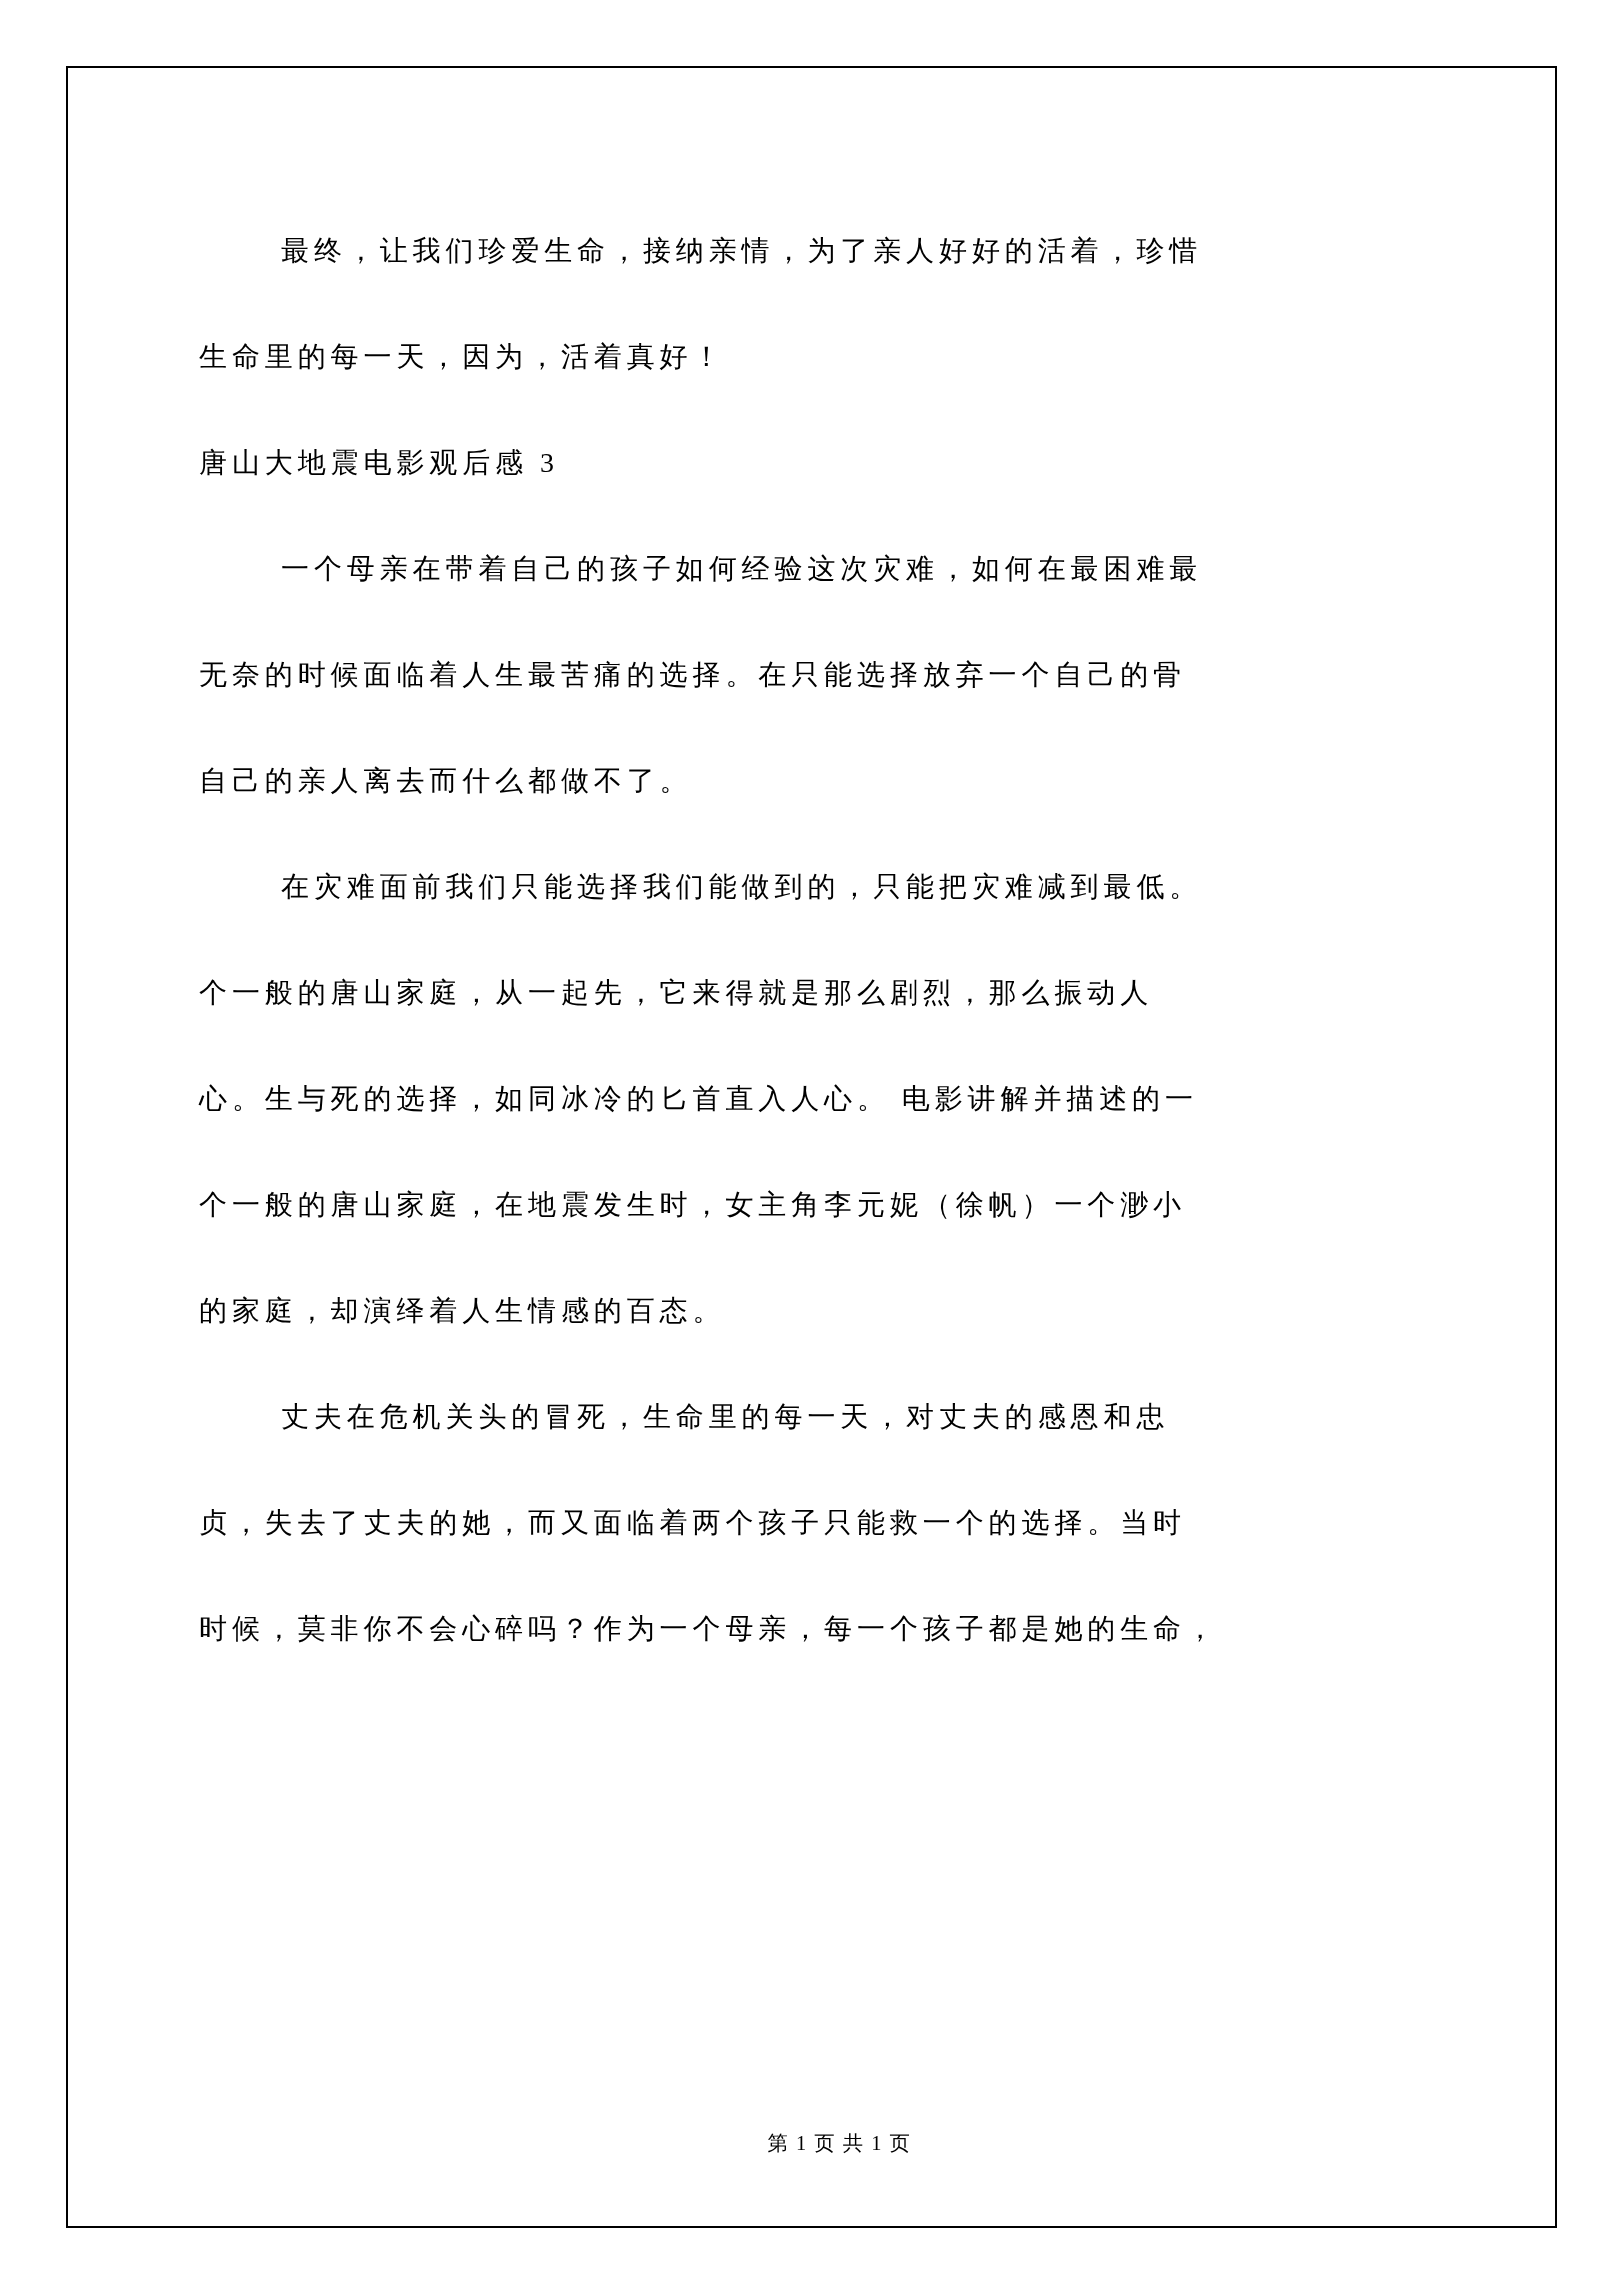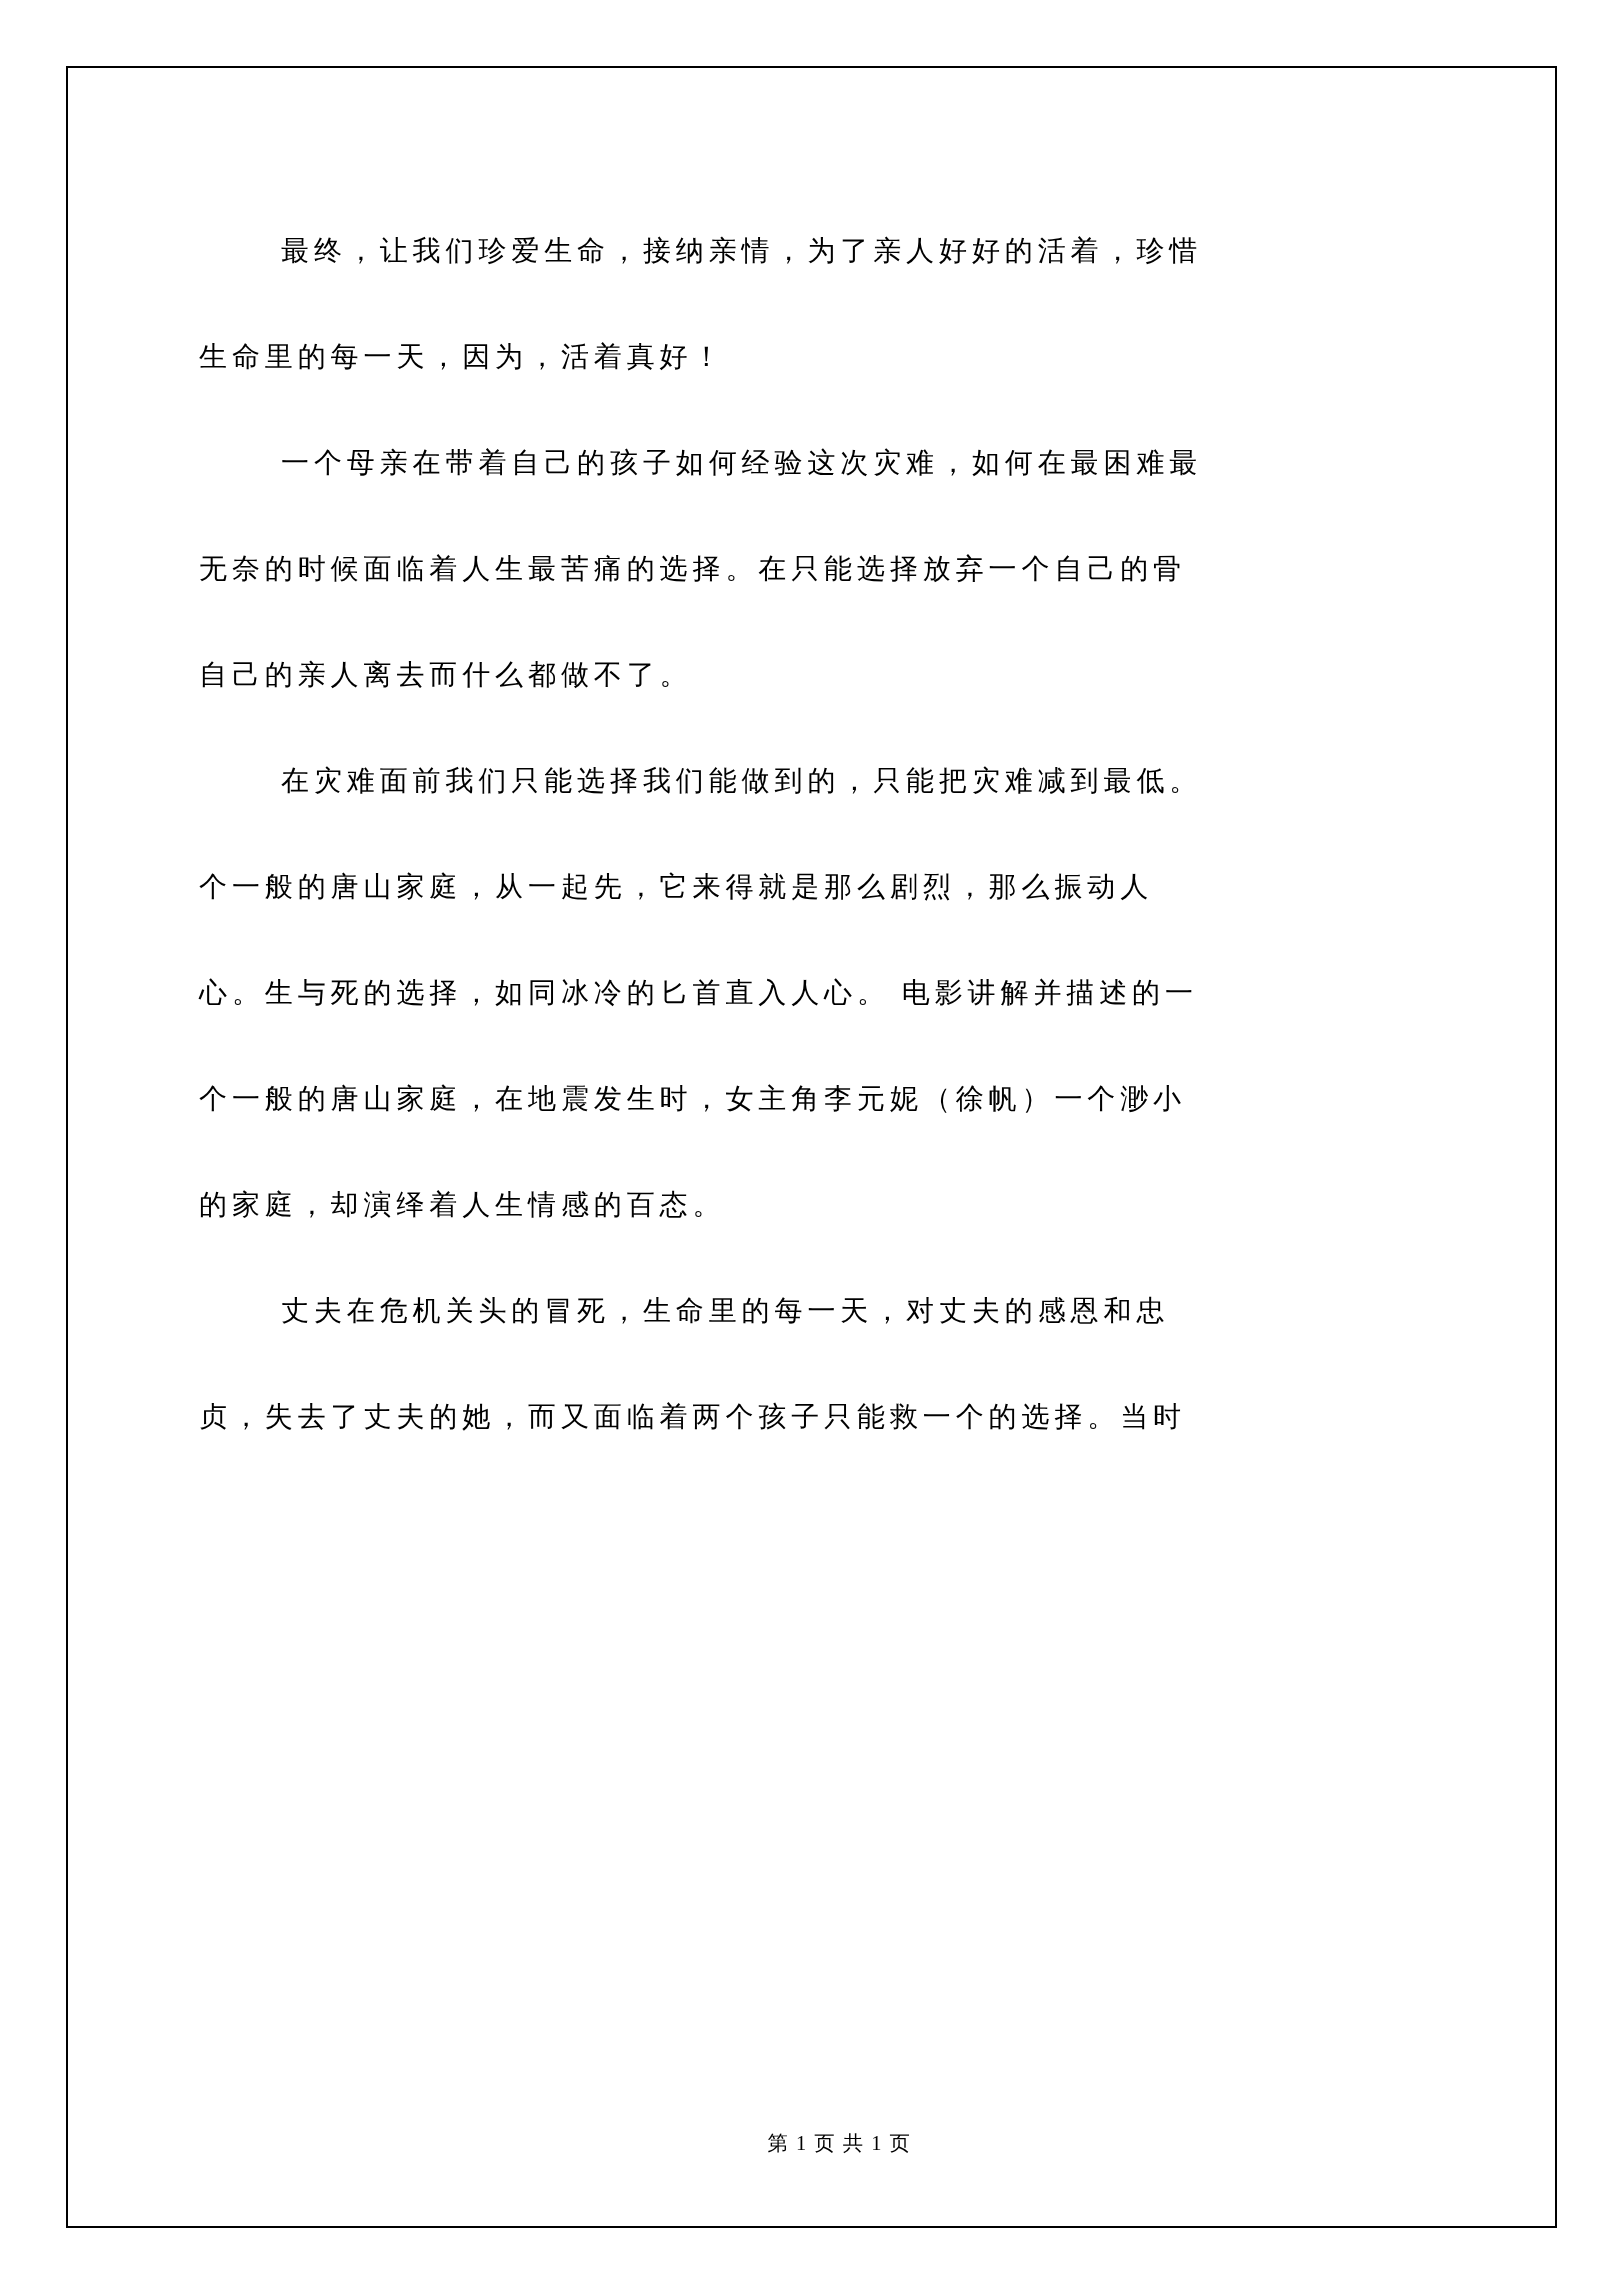--- a/index.html
+++ b/index.html
@@ -55,28 +55,30 @@
   }
 </style>
 </head>
 <body>
 
 <div class="page">
   <div class="page-border"></div>
   <div class="text-block">
       <div class="line indent">最终，让我们珍爱生命，接纳亲情，为了亲人好好的活着，珍惜</div>
       <div class="line">生命里的每一天，因为，活着真好！</div>
+      <div class="line">唐山大地震电影观后感 3</div>
       <div class="line indent">一个母亲在带着自己的孩子如何经验这次灾难，如何在最困难最</div>
       <div class="line">无奈的时候面临着人生最苦痛的选择。在只能选择放弃一个自己的骨</div>
       <div class="line">自己的亲人离去而什么都做不了。</div>
       <div class="line indent">在灾难面前我们只能选择我们能做到的，只能把灾难减到最低。</div>
       <div class="line">个一般的唐山家庭，从一起先，它来得就是那么剧烈，那么振动人</div>
       <div class="line">心。生与死的选择，如同冰冷的匕首直入人心。 电影讲解并描述的一</div>
       <div class="line">个一般的唐山家庭，在地震发生时，女主角李元妮（徐帆）一个渺小</div>
       <div class="line">的家庭，却演绎着人生情感的百态。</div>
       <div class="line indent">丈夫在危机关头的冒死，生命里的每一天，对丈夫的感恩和忠</div>
       <div class="line">贞，失去了丈夫的她，而又面临着两个孩子只能救一个的选择。当时</div>
+      <div class="line">时候，莫非你不会心碎吗？作为一个母亲，每一个孩子都是她的生命，</div>
     </div>
   <div class="footer">
     <span>第 1 页  共 1 页</span>
   </div>
 </div>
 
 
 </body></html>

